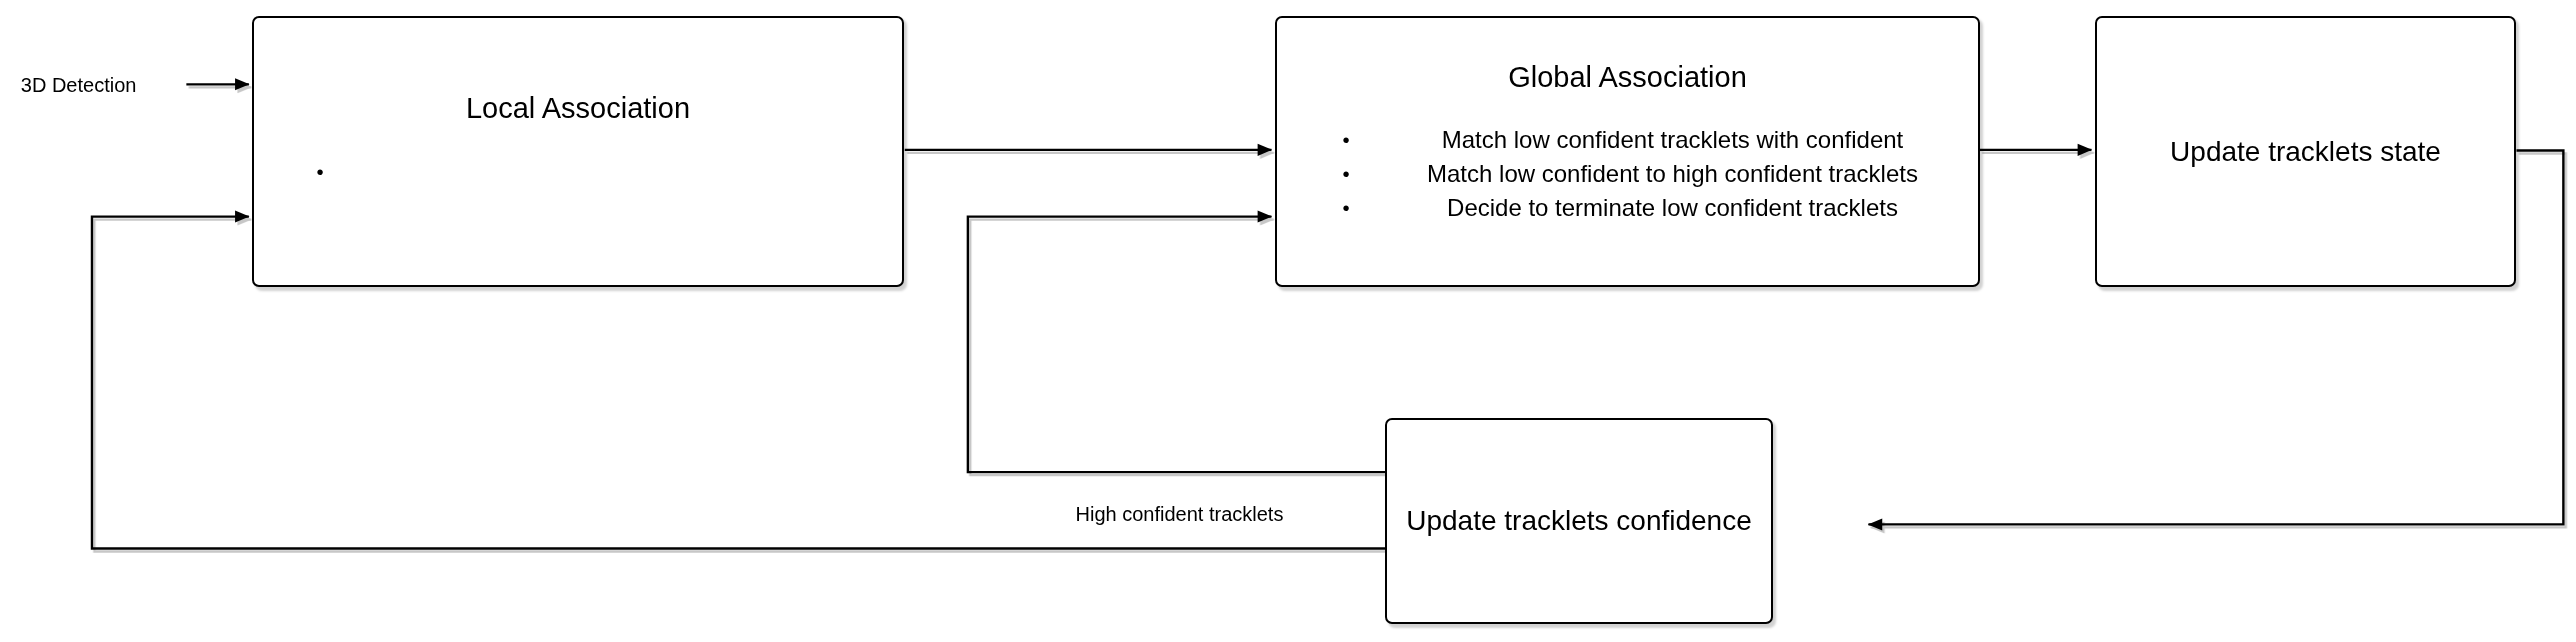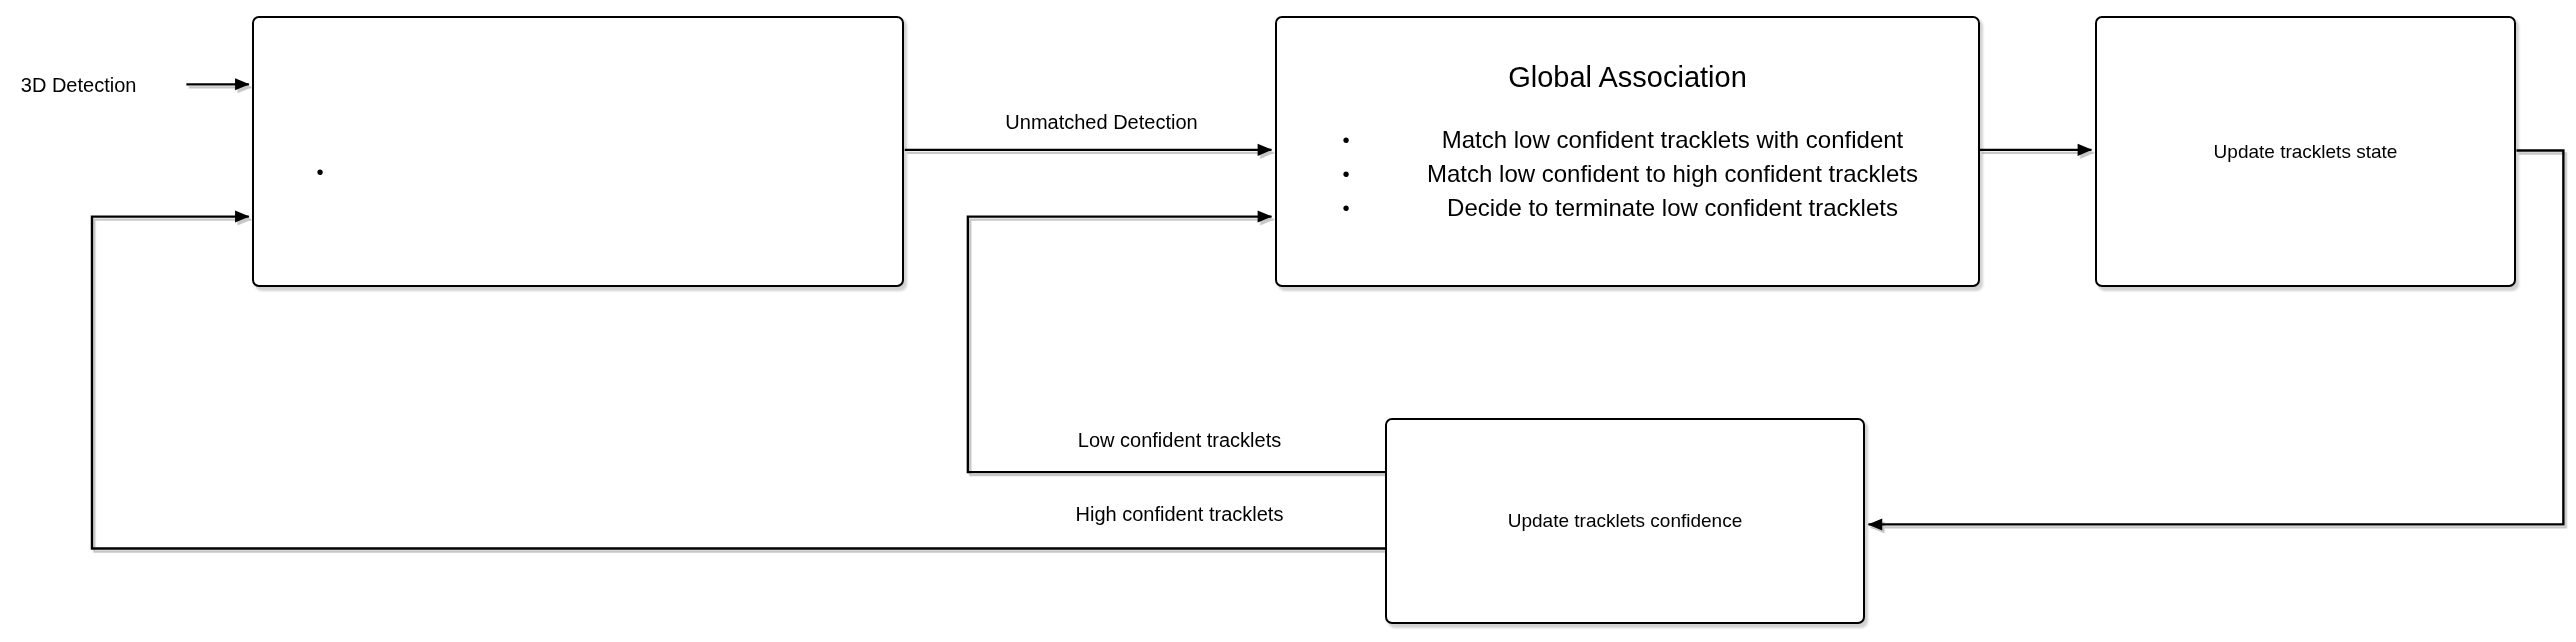--- a/index.html
+++ b/index.html
@@ -31,21 +31,21 @@
     text-align: center;
     font-size: 29px;
     line-height: 32px;
     white-space: nowrap;
   }
   .node-title-center {
     display: flex;
     width: 100%; height: 100%;
     align-items: center;
     justify-content: center;
-    font-size: 19px;
+    font-size: 28px;
     white-space: nowrap;
   }
   .bullet-row {
     position: absolute;
     left: 0; right: 0;
     font-size: 24px;
   }
   .bullet-dot {
     position: absolute;
     width: 18px;
@@ -86,20 +86,21 @@
       <path d="M310 140 H414" marker-end="url(#arrow)"></path>
       <path d="M1505 249 H2115" marker-end="url(#arrow)"></path>
       <path d="M3293 249 H3479" marker-end="url(#arrow)"></path>
       <path d="M4186 250 H4264 V872 H3108" marker-end="url(#arrow)"></path>
       <path d="M2304 785 H1610 V360 H2115" marker-end="url(#arrow)"></path>
       <path d="M2304 912 H153 V360 H414" marker-end="url(#arrow)"></path>
     </g>
   </svg>
 
   <div class="node" style="left:252px; top:16px; width:652px; height:271px;">
+    <div class="node-title" style="top:74px;">Local Association</div>
     <div class="bullet-row" style="top:141px; height:26.5px; line-height:26.5px;">
       <span class="bullet-dot" style="left:57px;">•</span>
     </div>
   </div>
 
   <div class="node" style="left:1275px; top:16px; width:705px; height:271px;">
     <div class="node-title" style="top:43px;">Global Association</div>
     <div class="bullet-row" style="top:105px; height:34px; line-height:34px;">
       <span class="bullet-dot" style="left:60px;">•</span>
       <div class="bullet-text">Match low confident tracklets with confident</div>
@@ -111,23 +112,21 @@
     <div class="bullet-row" style="top:173px; height:34px; line-height:34px;">
       <span class="bullet-dot" style="left:60px;">•</span>
       <div class="bullet-text">Decide to terminate low confident tracklets</div>
     </div>
   </div>
 
   <div class="node" style="left:2095px; top:16px; width:421px; height:271px;">
     <div class="node-title-center">Update tracklets state</div>
   </div>
 
-  <div class="node" style="left:1385px; top:418px; width:480px; height:206px;">
+  <div class="node" style="left:1385px; top:418px; width:388px; height:206px;">
     <div class="node-title-center">Update tracklets confidence</div>
   </div>
 
   <div class="edge-label" style="left:4.8px; top:72px;">3D Detection</div>
-  <div class="edge-label centered" style="left:935px; top:109px; width:301px;">Unmatched Detection</div>
-  <div class="edge-label centered" style="left:1013px; top:427px; width:301px;">Low confident tracklets</div>
   <div class="edge-label centered" style="left:1013px; top:501px; width:301px;">High confident tracklets</div>
 
 </div>
 
 
 </body></html>

